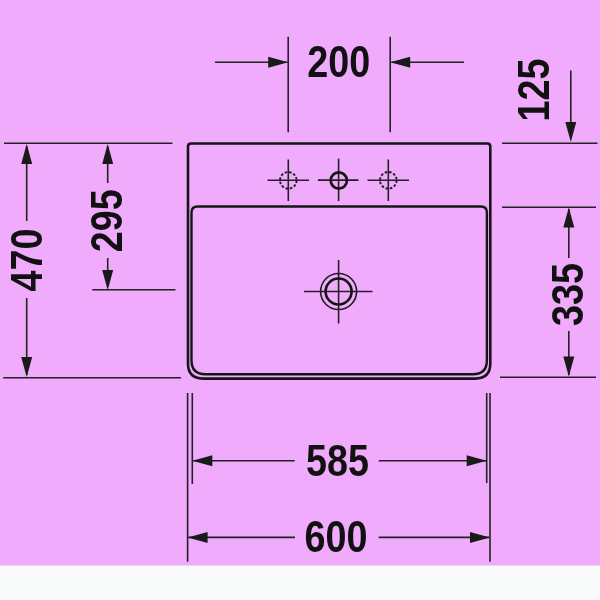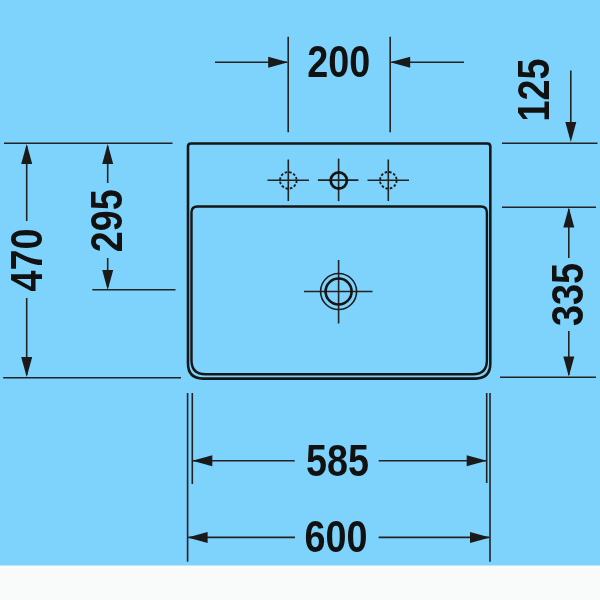--- a/index.html
+++ b/index.html
@@ -1,16 +1,16 @@
 <!DOCTYPE html>
 <html><head>
 <meta charset="utf-8">
 <style>
   html,body{margin:0;padding:0;background:#ffffff;}
-  .wrap{width:600px;height:600px;position:relative;background:#7dd3fc;}
+  .wrap{width:600px;height:600px;position:relative;background:#f0abfc;}
   text{font-family:"Liberation Sans",sans-serif;font-weight:bold;fill:#111111;}
 </style>
 </head>
 <body>
 <div class="wrap">
 <svg width="600" height="600" viewBox="0 0 600 600" xmlns="http://www.w3.org/2000/svg">
 
   <rect x="0" y="565.5" width="600" height="34.5" fill="#f9fafa"></rect>
 
   <path d="M 191,143.5 L 487.3,143.5 Q 490.3,143.5 490.3,146.5 L 490.3,363.6 Q 490.3,378.6 475.3,378.6 L 203,378.6 Q 188,378.6 188,363.6 L 188,146.5 Q 188,143.5 191,143.5 Z" fill="none" stroke="#161616" stroke-width="2.6"></path>

